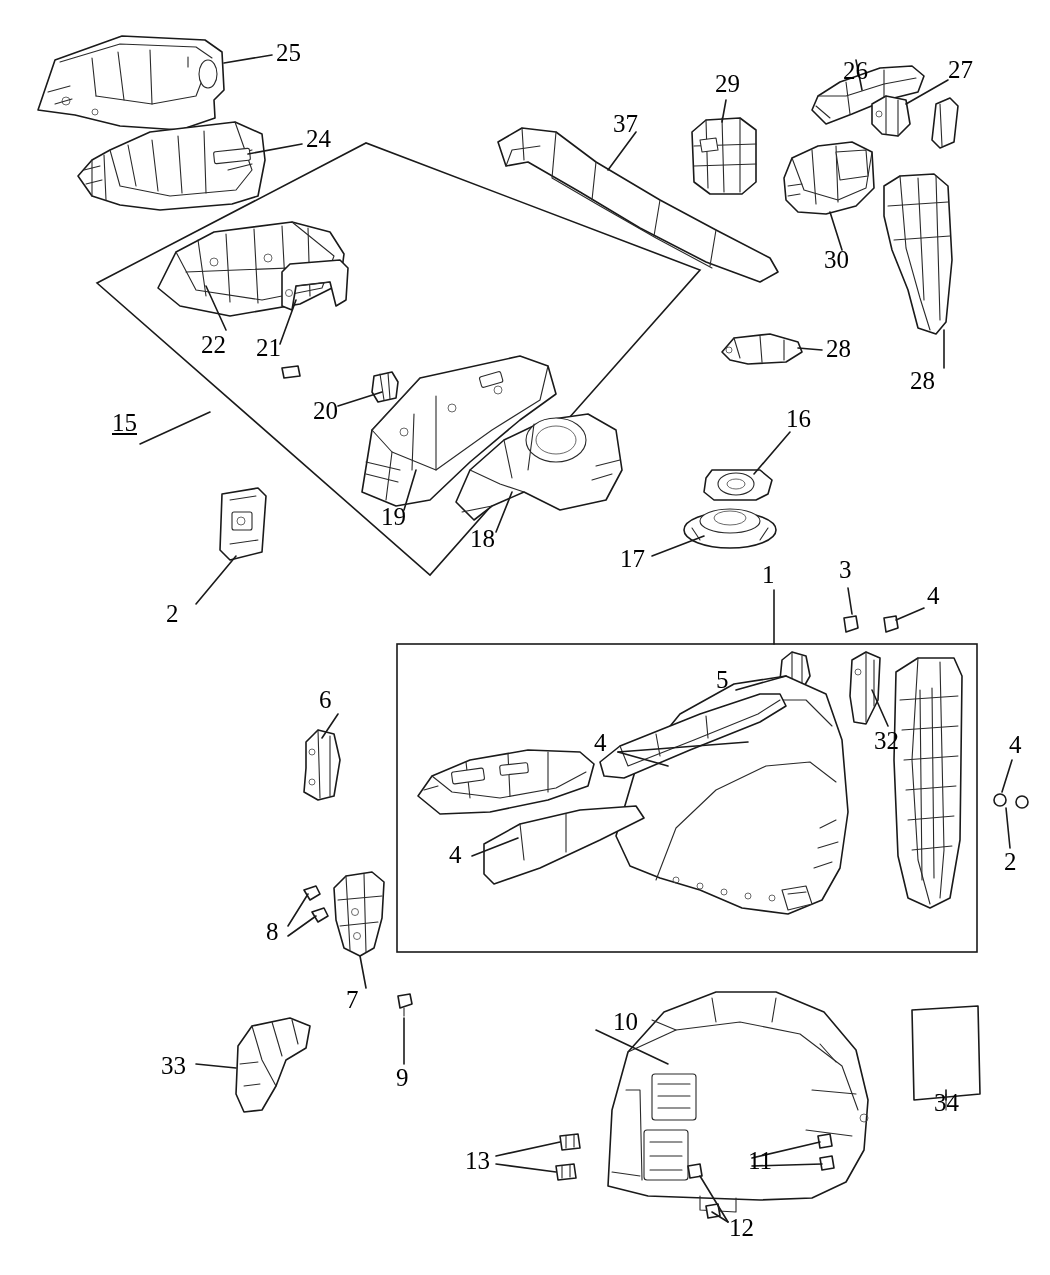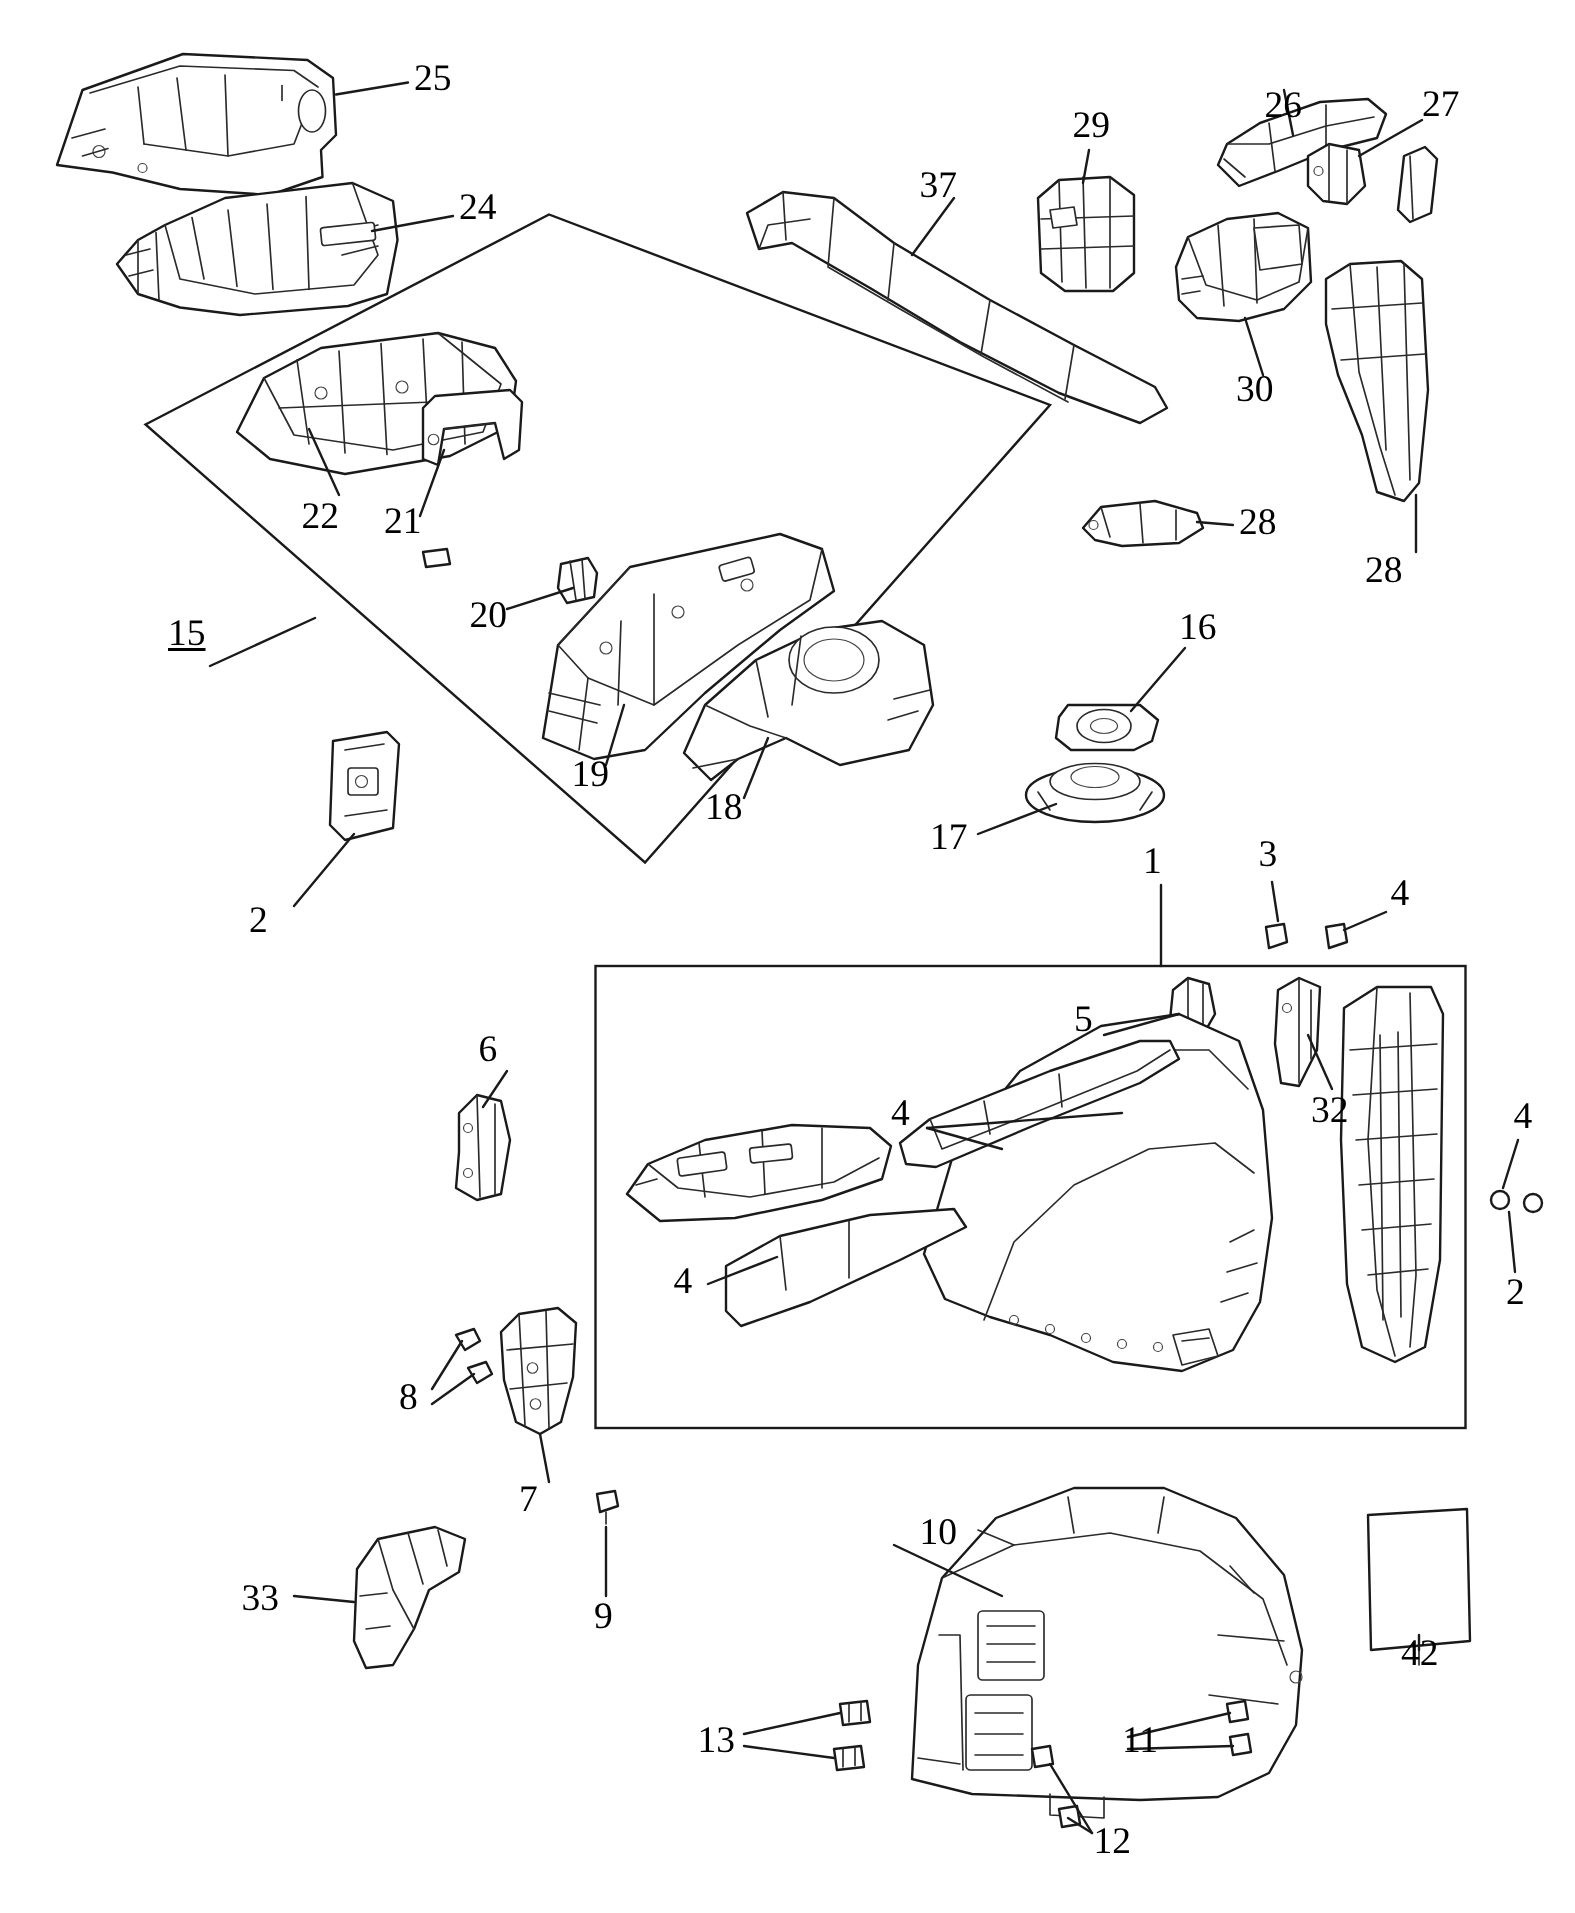--- a/index.html
+++ b/index.html
@@ -391,15 +391,15 @@
   <div class="callout" style="left:306px; top:126px;">24</div>
   <div class="callout" style="left:276px; top:40px;">25</div>
   <div class="callout" style="left:843px; top:30px;margin-top:28px;">26</div>
   <div class="callout" style="left:948px; top:57px;">27</div>
   <div class="callout" style="left:910px; top:368px;text-align:right;">28</div>
   <div class="callout" style="left:715px; top:71px;">29</div>
   <div class="callout" style="left:824px; top:247px;">30</div>
   <div class="callout" style="left:613px; top:111px;">37</div>
   <div class="callout" style="left:874px; top:728px;">32</div>
   <div class="callout" style="left:161px; top:1053px;">33</div>
-  <div class="callout" style="left:934px; top:1090px;">42</div>
+  <div class="callout" style="left:934px; top:1090px;">34</div>
 
 </div>
 
 </body></html>

